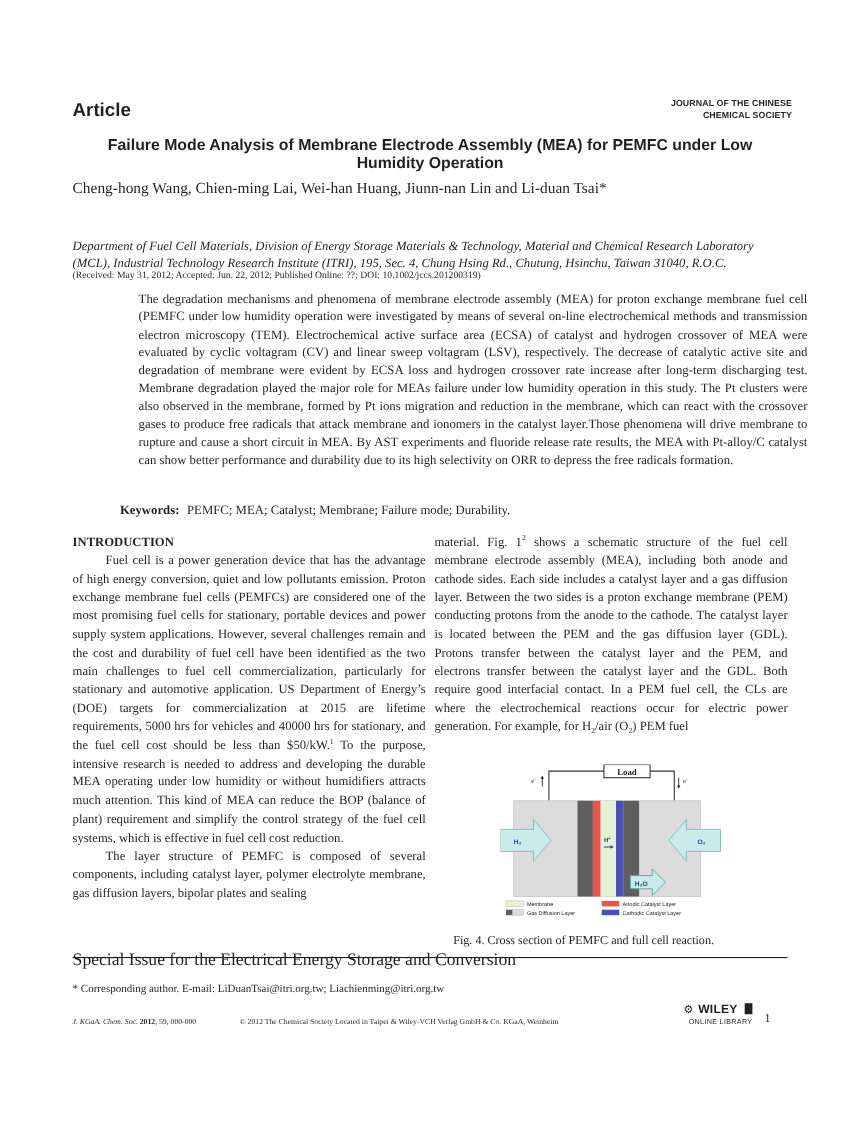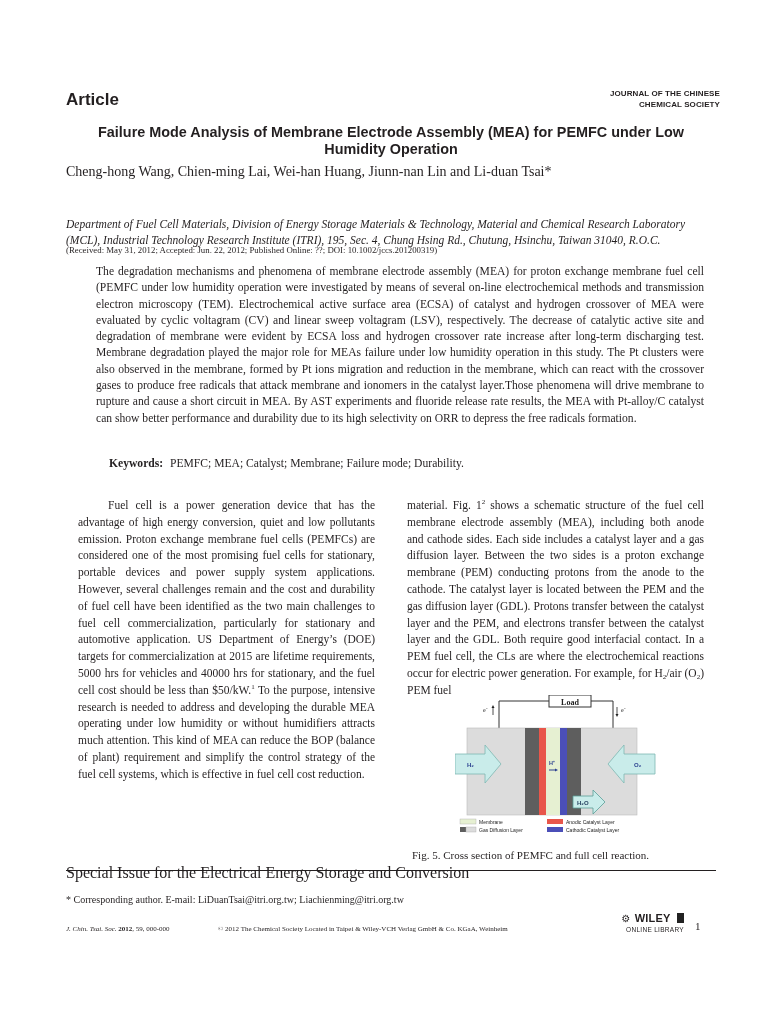--- a/index.html
+++ b/index.html
@@ -7,28 +7,28 @@
   .sans { font-family: "Liberation Sans", sans-serif; }
   .serif { font-family: "Liberation Serif", serif; }
   .abs { position: absolute; }
 
   #article-label { left: 66px; top: 90px; font-size: 17px; font-weight: bold; }
   #journal-name { left: 560px; top: 88px; width: 160px; text-align: right; font-size: 8px; font-weight: bold; line-height: 11px; letter-spacing: 0.1px; }
   #title { left: 66px; top: 124px; width: 650px; font-size: 14.4px; font-weight: bold; line-height: 17px; text-align: center; }
   #authors { left: 66px; top: 164px; font-size: 14px; }
   #affiliation { left: 66px; top: 181px; width: 650px; font-size: 11.5px; font-style: italic; line-height: 15.5px; margin-top: 36px; }
   #dates { left: 66px; top: 245px; font-size: 8.8px; text-align: center; }
-  #abstract { left: 96px; top: 264px; width: 608px; font-size: 11.6px; line-height: 16.3px; text-align: justify; }
+  #abstract { left: 126px; top: 264px; width: 608px; font-size: 11.6px; line-height: 16.3px; text-align: justify; }
   #keywords { left: 109px; top: 457px; font-size: 11.6px; }
   #keywords b { margin-right: 4px; }
 
   .col { font-size: 11.5px; line-height: 16.8px; text-align: justify; width: 321px; }
   #col-left { left: 66px; top: 485px; }
   #col-right { left: 395px; top: 485px; }
-  .col p { margin: 12px; }
+  .col p { margin: 0; }
   .indent { text-indent: 30px; }
   .col h2 { margin: 0; font-size: 11.5px; font-weight: bold; line-height: 16.8px; }
   sup { font-size: 7px; vertical-align: 5px; line-height: 0; }
   sub { font-size: 7px; vertical-align: -2px; line-height: 0; }
 
   #figure { left: 455px; top: 695px; width: 225px; height: 140px; }
   #fig-caption { left: 412px; top: 849px; font-size: 11px; }
 
   #footer-rule { left: 66px; top: 870px; width: 650px; height: 1px; background: #231f20; }
   #special-issue { left: 66px; top: 864px; font-size: 16px; }
@@ -55,21 +55,23 @@
 <div class="abs serif" id="dates">(Received: May 31, 2012; Accepted: Jun. 22, 2012; Published Online: ??;   DOI: 10.1002/jccs.201200319)</div>
 
 <div class="abs serif" id="abstract">The degradation mechanisms and phenomena of membrane electrode assembly (MEA) for proton exchange membrane fuel cell (PEMFC under low humidity operation were investigated by means of several on-line electrochemical methods and transmission electron microscopy (TEM). Electrochemical active surface area (ECSA) of catalyst and hydrogen crossover of MEA were evaluated by cyclic voltagram (CV) and linear sweep voltagram (LSV), respectively. The decrease of catalytic active site and degradation of membrane were evident by ECSA loss and hydrogen crossover rate increase after long-term discharging test. Membrane degradation played the major role for MEAs failure under low humidity operation in this study. The Pt clusters were also observed in the membrane, formed by Pt ions migration and reduction in the membrane, which can react with the crossover gases to produce free radicals that attack membrane and ionomers in the catalyst layer.Those phenomena will drive membrane to rupture and cause a short circuit in MEA. By AST experiments and fluoride release rate results, the MEA with Pt-alloy/C catalyst can show better performance and durability due to its high selectivity on ORR to depress the free radicals formation.</div>
 
 <div class="abs serif" id="keywords">
   <b>Keywords:</b>
   <span>PEMFC; MEA; Catalyst; Membrane; Failure mode; Durability.</span>
 </div>
 
 <div class="abs serif col" id="col-left">
+  <h2>INTRODUCTION</h2>
   <p class="indent"><span>Fuel cell is a power generation device that has the advantage of high energy conversion, quiet and low pollutants emission. Proton exchange membrane fuel cells (PEMFCs) are considered one of the most promising fuel cells for stationary, portable devices and power supply system applications. However, several challenges remain and the cost and durability of fuel cell have been identified as the two main challenges to fuel cell commercialization, particularly for stationary and automotive application. US Department of Energy’s (DOE) targets for commercialization at 2015 are lifetime requirements, 5000 hrs for vehicles and 40000 hrs for stationary, and the fuel cell cost should be less than $50/kW.</span><sup>1</sup><span> To the purpose, intensive research is needed to address and developing the durable MEA operating under low humidity or without humidifiers attracts much attention. This kind of MEA can reduce the BOP (balance of plant) requirement and simplify the control strategy of the fuel cell systems, which is effective in fuel cell cost reduction.</span></p>
+  <p class="indent">The layer structure of PEMFC is composed of several components, including catalyst layer, polymer electrolyte membrane, gas diffusion layers, bipolar plates and sealing</p>
 </div>
 
 <div class="abs serif col" id="col-right">
   <p><span>material. Fig. 1</span><sup>2</sup><span> shows a schematic structure of the fuel cell membrane electrode assembly (MEA), including both anode and cathode sides. Each side includes a catalyst layer and a gas diffusion layer. Between the two sides is a proton exchange membrane (PEM) conducting protons from the anode to the cathode. The catalyst layer is located between the PEM and the gas diffusion layer (GDL). Protons transfer between the catalyst layer and the PEM, and electrons transfer between the catalyst layer and the GDL. Both require good interfacial contact. In a PEM fuel cell, the CLs are where the electrochemical reactions occur for electric power generation. For example, for H</span><sub>2</sub><span>/air (O</span><sub>2</sub><span>) PEM fuel</span></p>
 </div>
 
 <div class="abs" id="figure">
   <svg width="225" height="140" viewBox="0 0 225 140" xmlns="http://www.w3.org/2000/svg">
 
     <polyline points="44,33 44,6 94,6" fill="none" stroke="#333" stroke-width="1"></polyline>
@@ -111,27 +113,27 @@
     <text x="24" y="129" font-family="Liberation Sans, sans-serif" font-size="5" fill="#222">Membrane</text>
     <rect x="92" y="124" width="16" height="5" fill="#e8564a"></rect>
     <text x="111" y="129" font-family="Liberation Sans, sans-serif" font-size="5" fill="#222">Anodic Catalyst Layer</text>
     <rect x="5" y="132" width="6" height="5" fill="#5e5e5e"></rect>
     <rect x="11" y="132" width="10" height="5" fill="#dcdcdc" stroke="#aaa" stroke-width="0.4"></rect>
     <text x="24" y="137" font-family="Liberation Sans, sans-serif" font-size="5" fill="#222">Gas Diffusion Layer</text>
     <rect x="92" y="132" width="16" height="5" fill="#4b4fb8"></rect>
     <text x="111" y="137" font-family="Liberation Sans, sans-serif" font-size="5" fill="#222">Cathodic Catalyst Layer</text>
   </svg>
 </div>
-<div class="abs serif" id="fig-caption">Fig. 5. Cross section of PEMFC and full cell reaction.</div>
+<div class="abs serif" id="fig-caption">Fig. 4. Cross section of PEMFC and full cell reaction.</div>
 
 <div class="abs" id="footer-rule"></div>
 <div class="abs serif" id="special-issue">Special Issue for the Electrical Energy Storage and Conversion</div>
 <div class="abs serif" id="corresponding">* Corresponding author. E-mail: LiDuanTsai@itri.org.tw; Liachienming@itri.org.tw</div>
 <div class="abs serif" id="citation">
-  <span>J. Chin. Tsai. Soc.</span>
+  <span>J. KGaA. Chem. Soc.</span>
   <b style="font-style:normal">2012</b><span style="font-style:normal">, 59, 000-000</span>
 </div>
 <div class="abs serif" id="copyright">© 2012 The Chemical Society Located in Taipei &amp; Wiley-VCH Verlag GmbH &amp; Co. KGaA, Weinheim</div>
 <div class="abs sans" id="wiley-logo">
   <div>
     <span style="font-size:10px;">⚙</span>
     <span id="wiley-word">WILEY</span>
     <span style="display:inline-block;width:7px;height:10px;background:#222;vertical-align:-1px;margin-left:2px;"></span>
   </div>
   <div id="wiley-lib">ONLINE LIBRARY</div>

